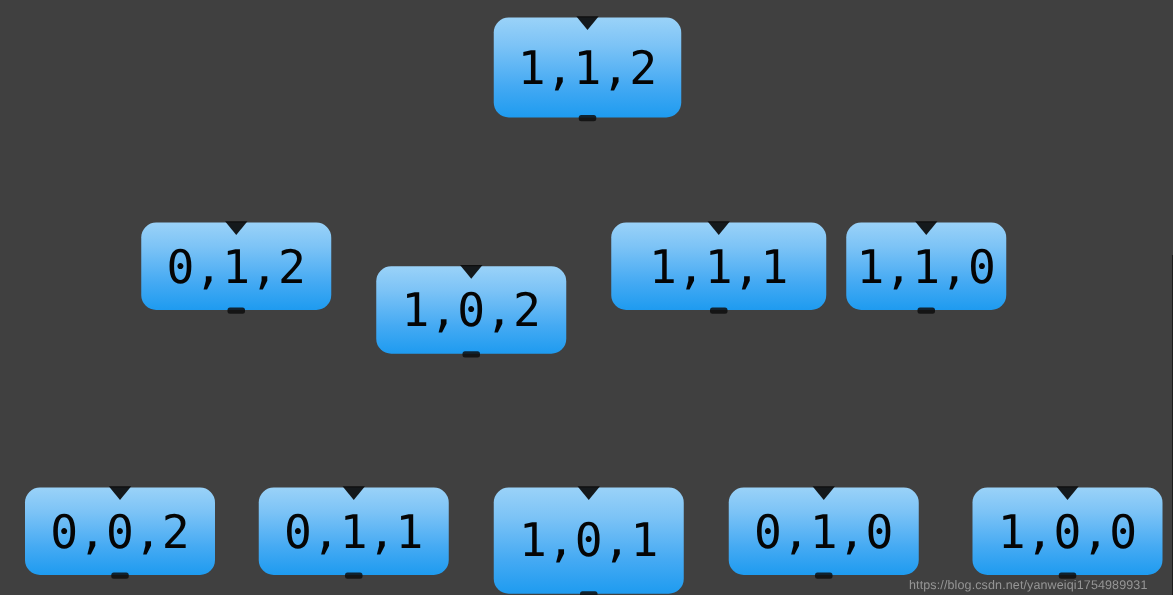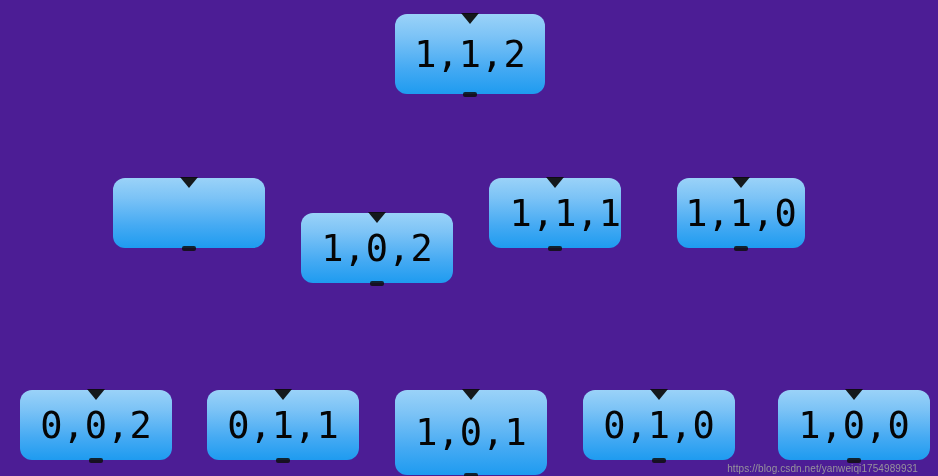--- a/index.html
+++ b/index.html
@@ -4,21 +4,21 @@
 <style>
   html, body {
     margin: 0;
     padding: 0;
     background: #000000;
   }
   #canvas {
     position: relative;
     width: 938px;
     height: 476px;
-    background: #4c1d95;
+    background: #404040;
     overflow: hidden;
     font-family: "DejaVu Sans Mono", "Liberation Mono", monospace;
   }
   .node {
     position: absolute;
     display: flex;
     align-items: center;
     justify-content: center;
     border-radius: 12px;
     background: linear-gradient(to bottom, #9ad2f8 0%, #7cc3f6 28%, #45aaf3 68%, #1e9bf0 100%);
@@ -76,28 +76,29 @@
 <div id="canvas">
 
   <div id="nodes-layer">
       <div class="node" style="left: 395px; top: 14px; width: 150px; height: 80px;">
         <div class="notch"></div>
         <div class="node-label">1,1,2</div>
         <div class="nub"></div>
       </div>
       <div class="node" style="left: 113px; top: 178px; width: 152px; height: 70px;">
         <div class="notch"></div>
+        <div class="node-label">0,1,2</div>
         <div class="nub"></div>
       </div>
       <div class="node" style="left: 301px; top: 178px; width: 152px; height: 70px; margin-top: 35px;">
         <div class="notch"></div>
         <div class="node-label">1,0,2</div>
         <div class="nub"></div>
       </div>
-      <div class="node" style="left: 489px; top: 178px; width: 132px; height: 70px; justify-content: flex-end;">
+      <div class="node" style="left: 489px; top: 178px; width: 172px; height: 70px;">
         <div class="notch"></div>
         <div class="node-label">1,1,1</div>
         <div class="nub"></div>
       </div>
       <div class="node" style="left: 677px; top: 178px; width: 128px; height: 70px;">
         <div class="notch"></div>
         <div class="node-label">1,1,0</div>
         <div class="nub"></div>
       </div>
       <div class="node" style="left: 20px; top: 390px; width: 152px; height: 70px;">

